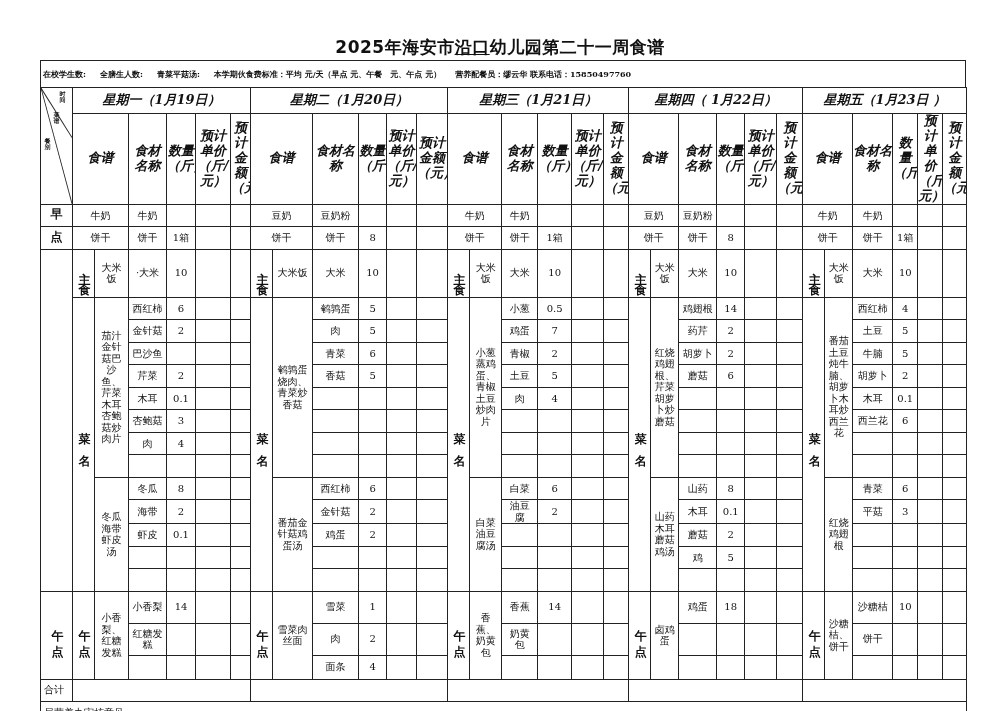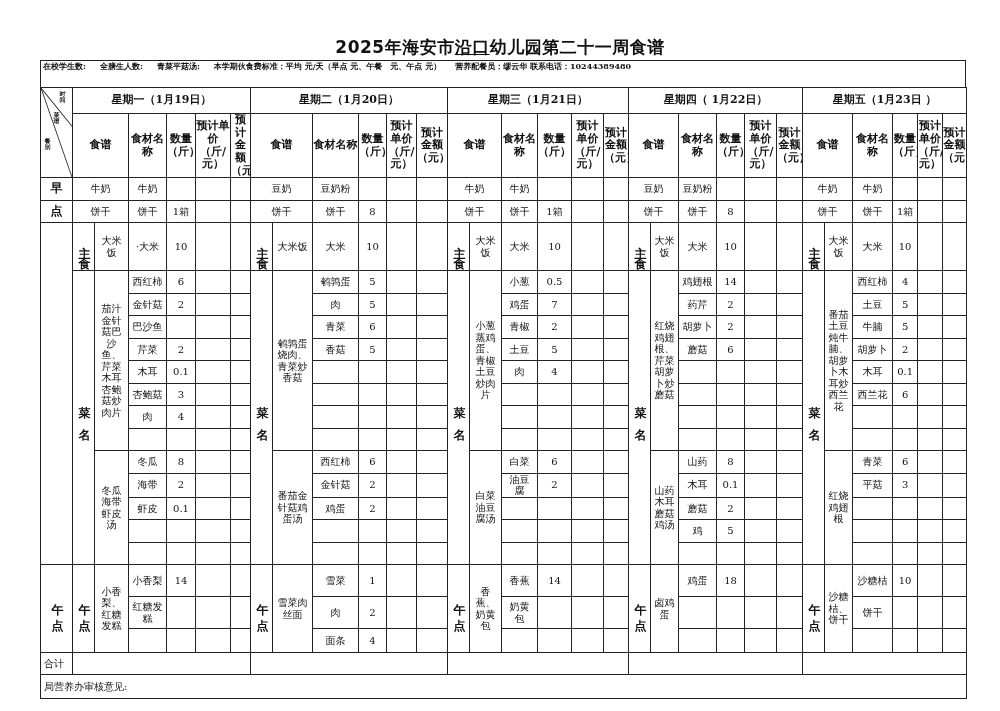--- a/index.html
+++ b/index.html
@@ -4,27 +4,27 @@
 <style>
   html, body { margin:0; padding:0; background:#ffffff; }
   body { width:1000px; height:711px; position:relative; overflow:hidden;
          font-family:"DejaVu Serif","Liberation Serif",serif; color:#111; }
   .title { position:absolute; left:0; right:0; top:36px; text-align:center;
            font-family:"DejaVu Sans","Liberation Sans",sans-serif;
            font-weight:bold; font-size:17px; letter-spacing:0.5px; }
   .title .ul { text-decoration:underline; }
   .sheet { position:absolute; left:40px; top:60px; width:926px; }
   .info-row { height:26px; border:1.5px solid #222; border-bottom:none;
-              display:flex; font-size:8px; font-weight:bold; padding-left:2px; }
+              display:flex; align-items:center; font-size:8px; font-weight:bold; padding-left:2px; }
   .info-row span { margin-right:14px; white-space:nowrap; }
   table.menu { border-collapse:collapse; width:926px; table-layout:fixed; font-size:9px; }
   table.menu td { border:1px solid #222; text-align:center; vertical-align:middle;
                   padding:0; line-height:1.15; overflow:hidden; }
   table.menu { border:1.5px solid #222; }
-  .hdr { font-weight:bold; font-size:11px; }
+  .hdr { font-weight:bold; font-size:13px;font-style:italic; }
   .day-hdr { font-weight:bold; font-size:9px; height:26px; }
   .col-hdr td { height:44px; }
   .big { font-size:12px; }
   .vert { writing-mode:vertical-rl; text-orientation:upright; letter-spacing:6px; font-size:12px; }
   .dish { font-size:10px; line-height:1.25; padding:0 3px !important; }
   .r22 { height:22.5px; }
   .corner { position:relative; }
   .corner svg { position:absolute; left:0; top:0; width:100%; height:100%; }
   .corner .t { position:absolute; font-size:6px; line-height:1; }
   .footer-row td { text-align:left !important; padding-left:3px !important; font-size:10px; }
@@ -35,21 +35,21 @@
 <div class="title">
   <span>2025年海安市</span><span class="ul">沿口</span><span>幼儿园第二十一周食谱</span>
 </div>
 
 <div class="sheet">
   <div class="info-row">
     <span>在校学生数:</span>
     <span>全膳生人数:</span>
     <span>青菜平菇汤:</span>
     <span>本学期伙食费标准：平均 元/天（早点 元、午餐　元、午点 元）</span>
-    <span>营养配餐员：缪云华 联系电话：10244389480</span>
+    <span>营养配餐员：缪云华 联系电话：15850497760</span>
   </div>
 
   <table class="menu" id="menu-table">
     <colgroup>
       <col style="width:32px">
 
       <col style="width:22px">
         <col style="width:34px">
         <col style="width:38px">
         <col style="width:29px">

